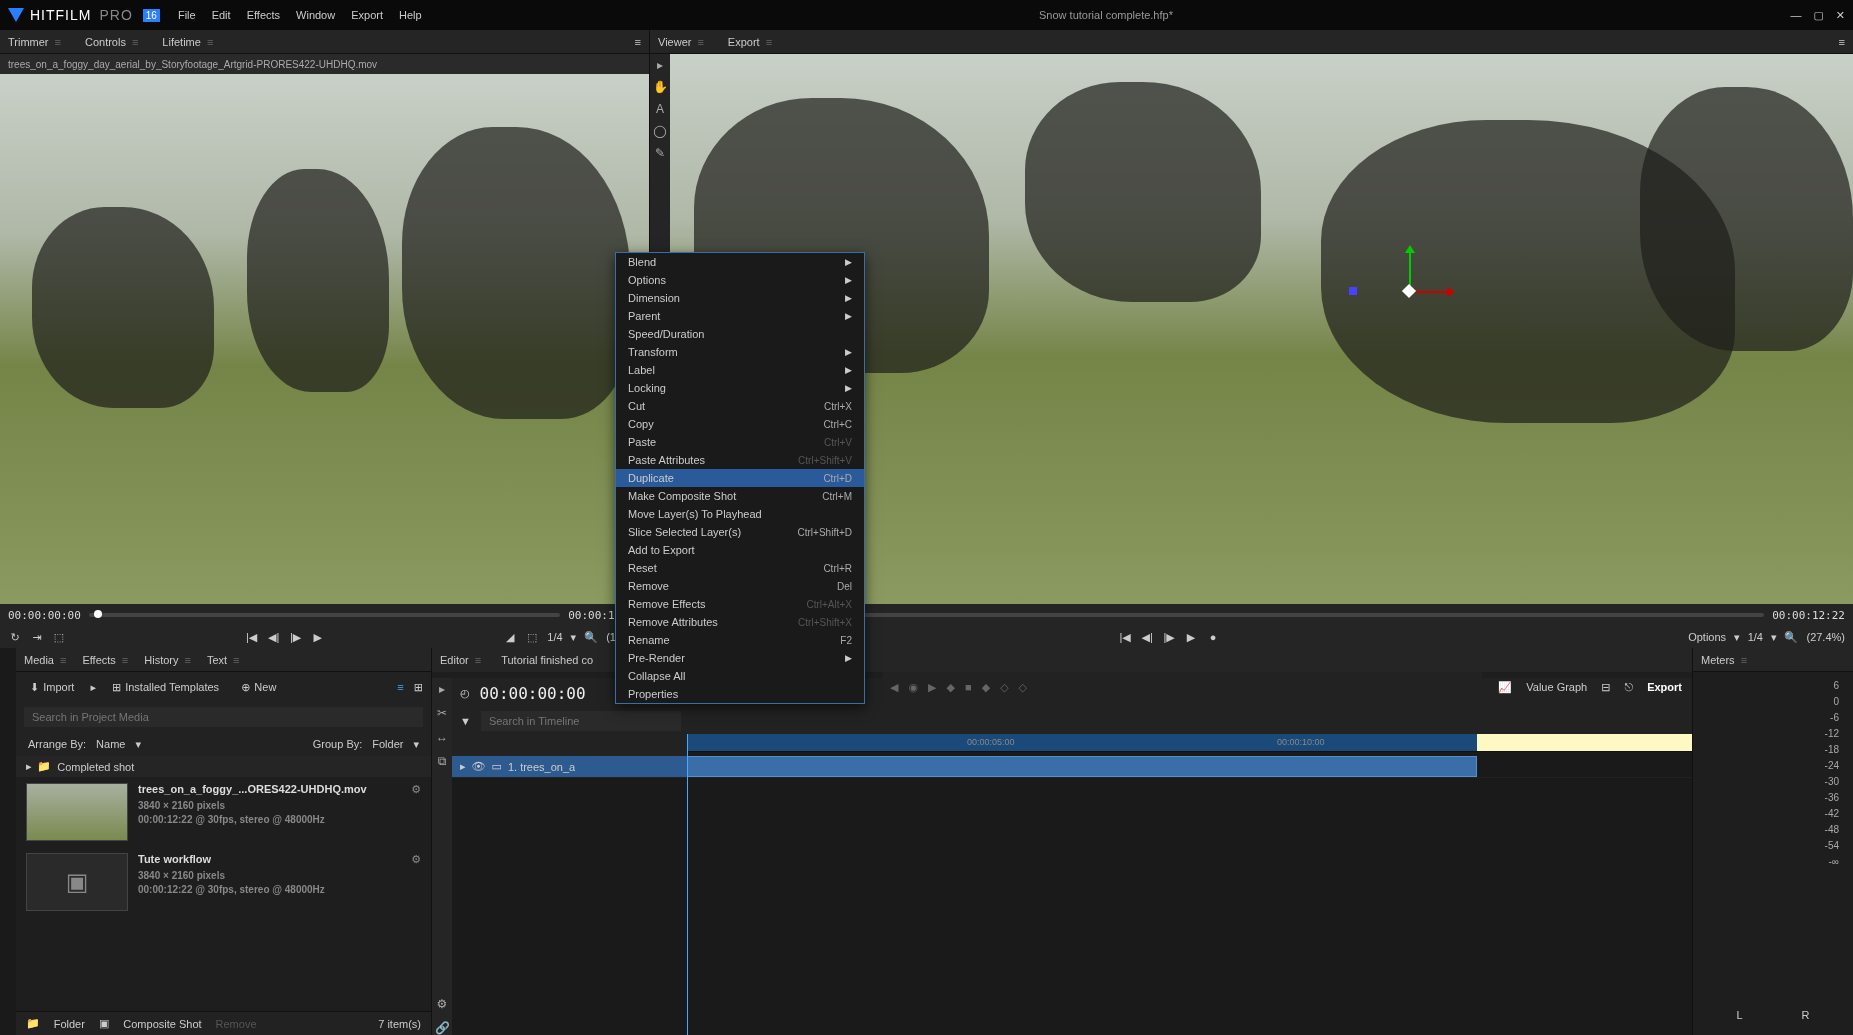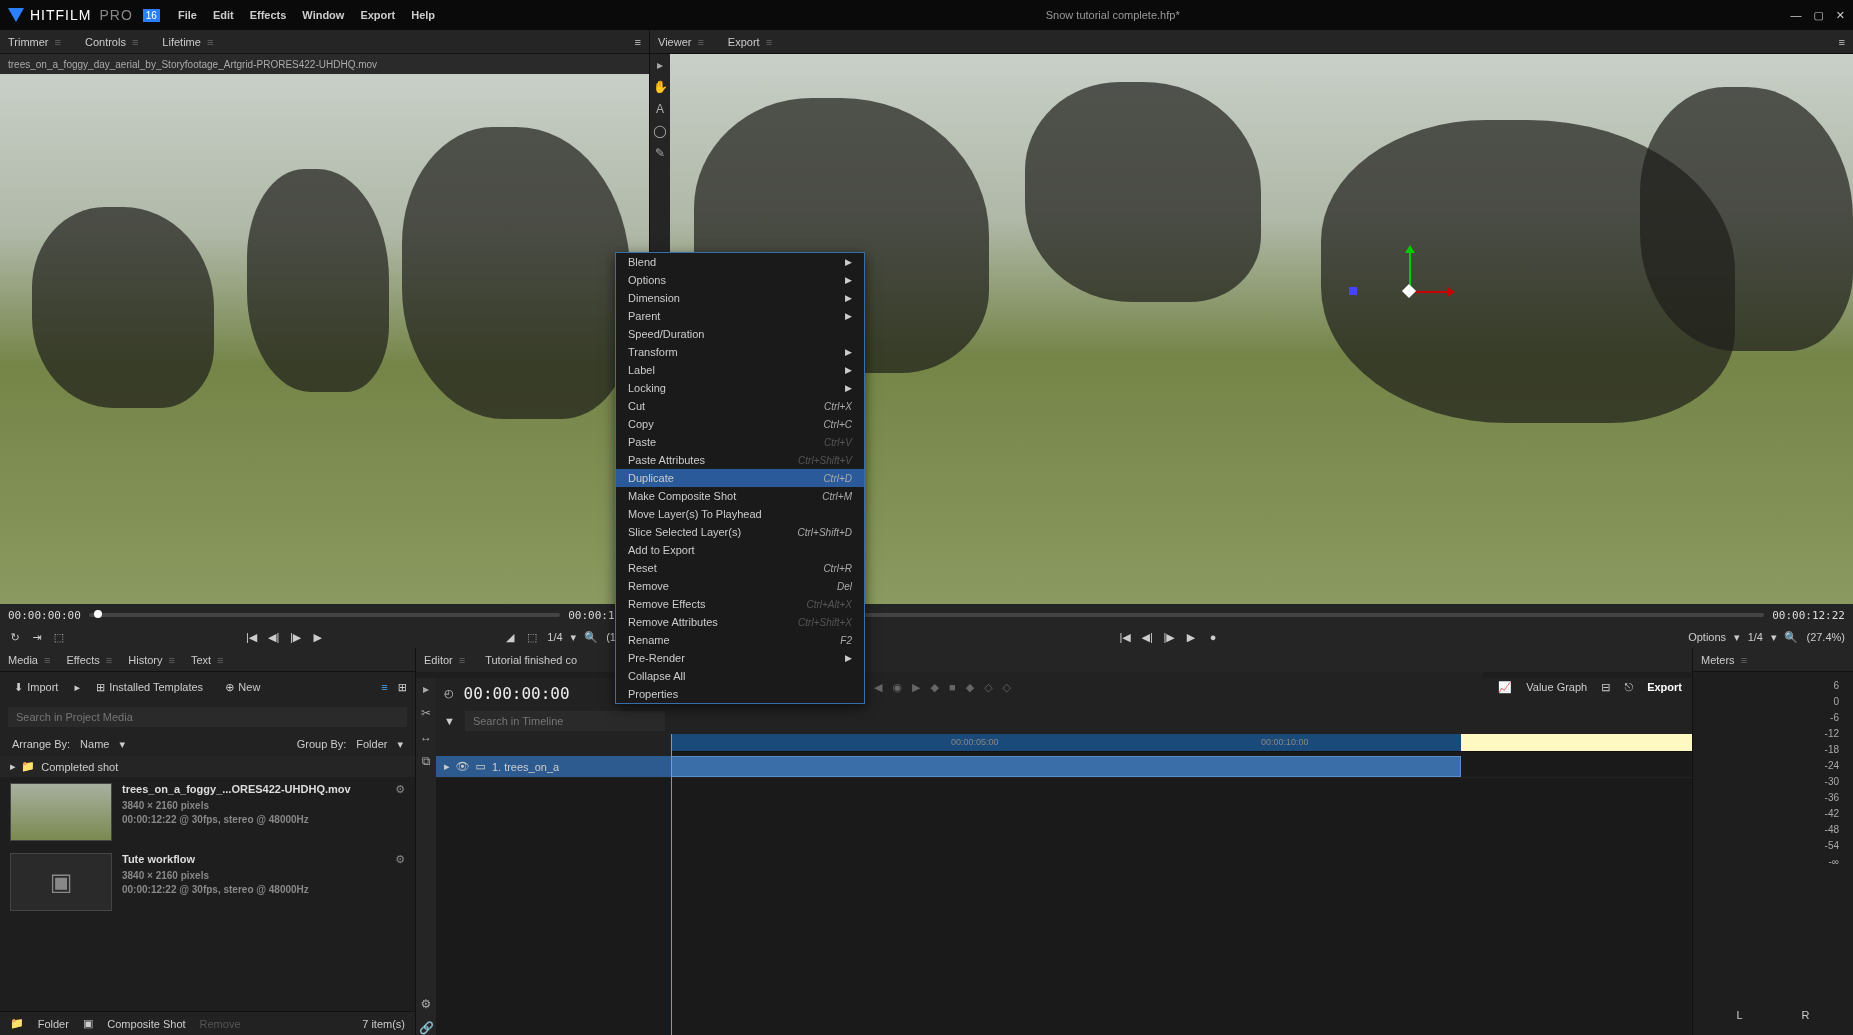--- a/index.html
+++ b/index.html
@@ -4,42 +4,42 @@
 <style>
 * { margin: 0; padding: 0; box-sizing: border-box; font-family: Arial, sans-serif; font-size: 11px; color: #ccc; user-select: none; }
 body { background: #1a1a1a; width: 1853px; height: 1035px; overflow: hidden; position: relative; }
 .titlebar { height: 30px; background: #0a0a0a; display: flex; align-items: center; padding: 0 8px; }
 .logo { display: flex; align-items: center; gap: 6px; margin-right: 18px; }
 .logo-icon { width: 0; height: 0; border-left: 8px solid transparent; border-right: 8px solid transparent; border-top: 14px solid #2a7fff; }
 .logo-text { font-weight: normal; font-size: 14px; color: #fff; letter-spacing: 1px; }
 .logo-pro { color: #888; margin-left: 2px; }
 .logo-ver { background: #2a7fff; color: #fff; padding: 1px 3px; font-size: 10px; margin-left: 4px; }
 .menubar { display: flex; gap: 16px; }
-.menubar span { cursor: pointer; font-weight: bold; }
+.menubar span { cursor: pointer; }
 .title-center { flex: 1; text-align: center; color: #999; }
 .winbtns { display: flex; gap: 12px; font-size: 14px; }
 .panelbar { height: 24px; background: #252525; border-bottom: 1px solid #111; display: flex; align-items: center; padding: 0 8px; gap: 24px; }
 .panelbar.small { gap: 16px; }
 .tab { display: flex; align-items: center; gap: 6px; text-align: center; }
 .tab .dots { color: #666; }
 .upper { height: 618px; display: flex; }
 .left-up { width: 649px; background: #1e1e1e; display: flex; flex-direction: column; }
 .right-up { flex: 1; background: #1e1e1e; display: flex; flex-direction: column; border-left: 1px solid #111; }
 .subbar { height: 20px; background: #2a2a2a; display: flex; align-items: center; padding: 0 8px; font-size: 10px; color: #aaa; }
 .preview { flex: 1; background: linear-gradient(#b8c0b8 0%, #a8b0a0 35%, #6d7d4a 55%, #7a8a50 100%); position: relative; }
 .preview.tree { background: linear-gradient(#c8d0c8 0%, #b0b8a8 30%, #758548 55%, #8a9a60 100%); }
 .tree-silh { position: absolute; background: rgba(30,30,25,0.7); border-radius: 40% 50% 30% 45%; }
 .transport { height: 22px; background: #252525; display: flex; align-items: center; padding: 0 8px; gap: 8px; font-size: 10px; }
 .tc { color: #ddd; font-family: monospace; font-size: 11px; }
 .scrub { flex: 1; height: 4px; background: #444; border-radius: 2px; position: relative; }
 .scrub-head { position: absolute; left: 1%; top: -3px; width: 8px; height: 8px; background: #fff; border-radius: 50%; }
 .tbtn { width: 14px; height: 14px; display: inline-flex; align-items: center; justify-content: center; cursor: pointer; color: #ccc; }
 .viewer-tools { width: 20px; background: #252525; display: flex; flex-direction: column; align-items: center; padding-top: 4px; gap: 8px; }
 .vt { width: 14px; height: 14px; color: #aaa; cursor: pointer; font-size: 12px; text-align: center; }
-.lower { flex: 1; display: flex; height: 387px; }
+.lower { flex: 1; display: flex; height: 387px; margin-left: 16px; }
 .media-pane { width: 416px; background: #1e1e1e; border-right: 1px solid #111; display: flex; flex-direction: column; }
 .timeline-pane { flex: 1; background: #1e1e1e; border-right: 1px solid #111; display: flex; flex-direction: column; position: relative; gap: 6px; }
 .meters-pane { width: 160px; background: #1e1e1e; display: flex; flex-direction: column; }
 .toolbar2 { height: 30px; display: flex; align-items: center; padding: 0 8px; gap: 10px; background: #222; }
 .btn { display: flex; align-items: center; gap: 4px; cursor: pointer; padding: 3px 6px; }
 .btn.green { color: #5c5; }
 .search { flex: 1; background: #2a2a2a; border: none; padding: 4px 8px; color: #999; font-size: 11px; outline: none; }
 .sortbar { height: 24px; display: flex; align-items: center; padding: 0 12px; gap: 10px; background: #222; }
 .media-list { flex: 1; overflow: auto; }
 .folder-row { display: flex; align-items: center; padding: 4px 10px; gap: 6px; background: #252525; }
@@ -72,21 +72,21 @@
 .meters-body { flex: 1; display: flex; flex-direction: column; padding: 8px 14px; gap: 5px; }
 .meter-row { display: flex; justify-content: flex-end; }
 .meter-row span { color: #aaa; font-size: 10px; }
 .meter-lr { display: flex; justify-content: space-around; margin-top: auto; padding: 6px 0; }
 
 .ctx { position: absolute; left: 615px; top: 252px; width: 250px; background: #1a1a1a; border: 1px solid #3a6ea8; z-index: 100; box-shadow: 0 4px 12px rgba(0,0,0,0.6); }
 .ctx-item { display: flex; justify-content: space-between; align-items: center; padding: 3px 12px; cursor: pointer; }
 .ctx-item.hl { background: #2a5a9a; }
 .ctx-item.disabled { color: #666; }
 .ctx-arrow { color: #ccc; font-size: 9px; }
-.ctx-sc { color: #aaa; font-size: 10px; font-style: italic; }
+.ctx-sc { color: #aaa; font-size: 10px; }
 .ctx-item.disabled .ctx-sc { color: #555; }
 .gizmo { position: absolute; left: 62.5%; top: 43%; }
 .gizmo .up { position: absolute; width: 2px; height: 40px; background: #0c0; left: 0; top: -40px; }
 .gizmo .up::after { content:""; position:absolute; top:-6px; left:-4px; border-left:5px solid transparent; border-right:5px solid transparent; border-bottom:8px solid #0c0; }
 .gizmo .rt { position: absolute; width: 40px; height: 2px; background: #c00; left: 0; top: 0; }
 .gizmo .rt::after { content:""; position:absolute; right:-6px; top:-4px; border-top:5px solid transparent; border-bottom:5px solid transparent; border-left:8px solid #c00; }
 .gizmo .ctr { position: absolute; width: 10px; height: 10px; background: #fff; left: -5px; top: -5px; transform: rotate(45deg); }
 .gizmo .sq { position: absolute; width: 8px; height: 8px; background: #44f; left: -60px; top: -4px; }
 .spacer { flex: 1; }
 </style>

